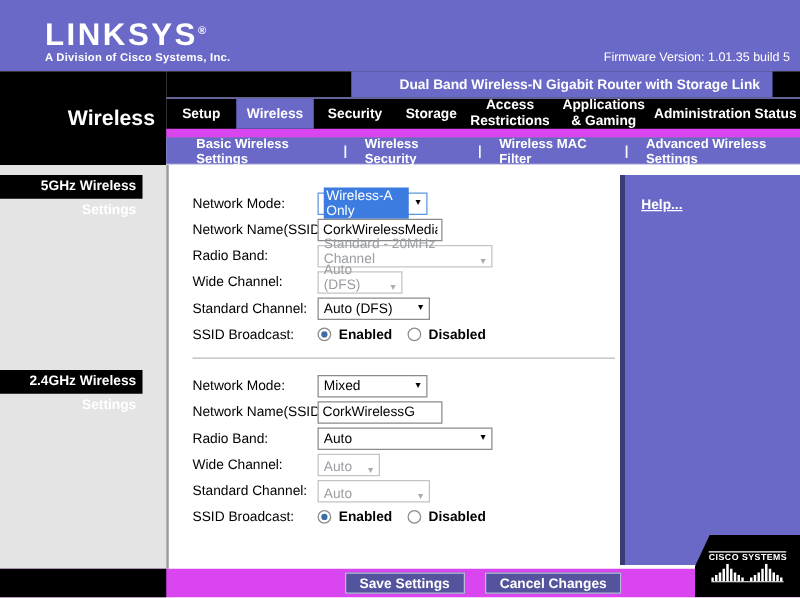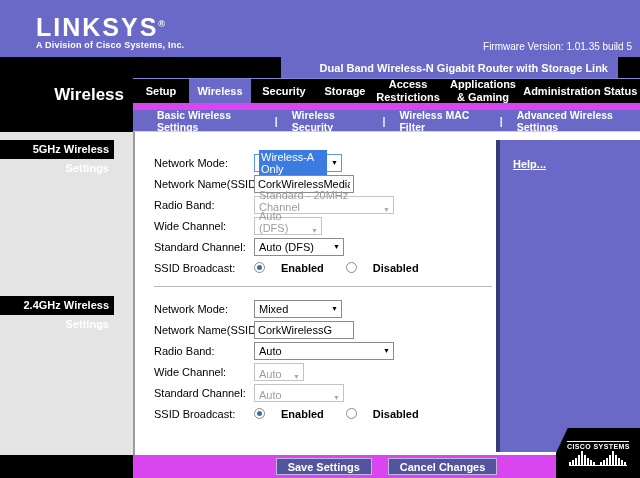--- a/index.html
+++ b/index.html
@@ -63,21 +63,21 @@
   .combo-arrow { font-size:7px; color:#000; margin-left:4px; }
   .combo.disabled { border-color:#c3c3c3; color:#9a9da1; cursor:default;align-items:flex-end; }
   .combo.disabled .combo-arrow { color:#a8abaf; }
   .combo.focused { border-color:#5c96e0; }
   .combo.focused .combo-val { background:#3c7ce0; color:#fff; padding:1px 2px; }
   .w88{width:88px}.w140{width:140px}.w68{width:68px}.w90{width:90px}.w50{width:50px}
 
   .text-input { width:100px; height:18px; border:1px solid #8b8b8b; font-size:11px; padding:1px 3px;
                 font-family:"Liberation Sans", sans-serif; color:#000; }
 
-  .radio-group { display:flex; align-items:center; gap:16px; font-size:11px; font-weight:bold; color:#000; }
+  .radio-group { display:flex; align-items:center; gap:6px; font-size:11px; font-weight:bold; color:#000; }
   .radio { width:11px; height:11px; border-radius:50%; border:1px solid #8a8a8a; background:#fff;
            display:inline-block; position:relative; cursor:pointer; }
   .radio.checked::after { content:''; position:absolute; left:2px; top:2px; width:5px; height:5px;
                           border-radius:50%; background:#3a6ea5; }
   .radio-label { margin-right:6px; }
 
   
   .help-panel { position:absolute; left:496px; top:140px; width:144px; height:312px; background:#6a69c7;
                 border-left:4px solid #3a3a74; padding:14px 0 0 13px; }
   .help-link { color:#fff; font-size:11px; font-weight:bold; text-decoration:underline; cursor:pointer; }

